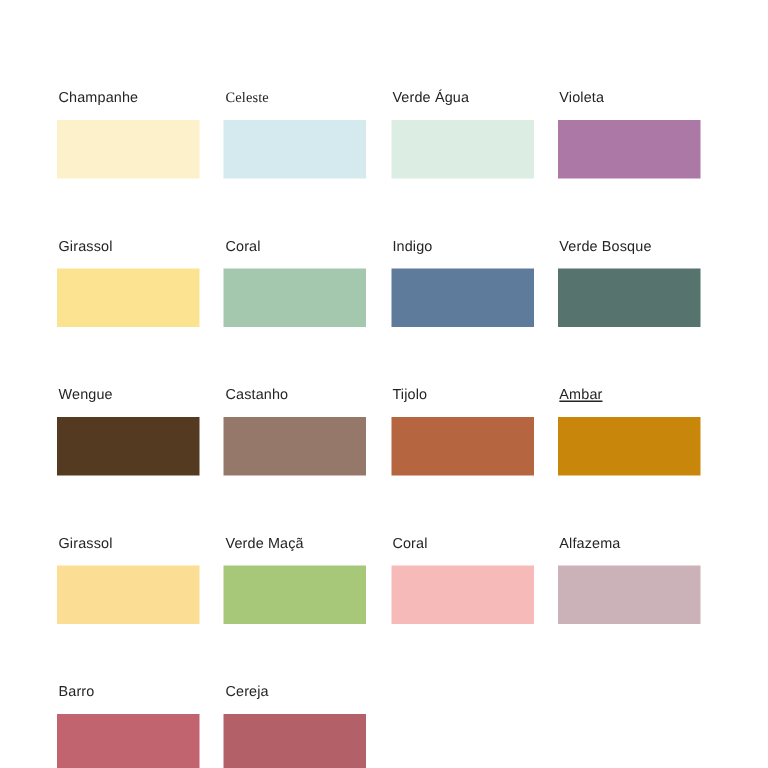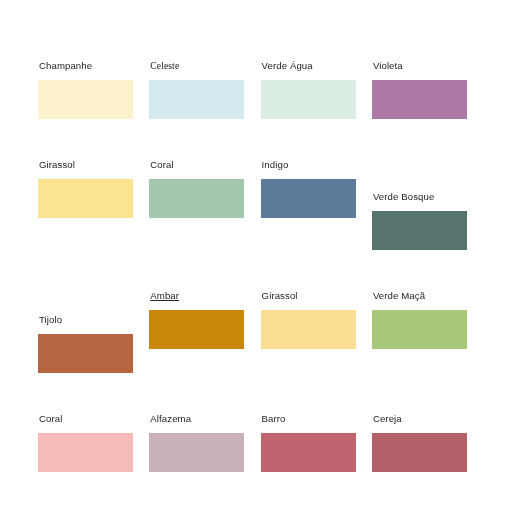--- a/index.html
+++ b/index.html
@@ -84,25 +84,33 @@
       </div>
       <div class="swatch-cell">
         <div class="swatch-label" style="color: rgb(36, 36, 36);">Coral</div>
         <div class="swatch-chip" style="background-color: rgb(163, 200, 174);"></div>
       </div>
       <div class="swatch-cell">
         <div class="swatch-label" style="color: rgb(36, 36, 36);">Indigo</div>
         <div class="swatch-chip" style="background-color: rgb(94, 123, 156);"></div>
       </div>
       <div class="swatch-cell">
-        <div class="swatch-label" style="color: rgb(36, 36, 36); margin-top: 32px;">Verde Bosque</div>
+        <div class="swatch-label" style="color: rgb(36, 36, 36);">Verde Bosque</div>
         <div class="swatch-chip" style="background-color: rgb(86, 115, 109);"></div>
       </div>
       <div class="swatch-cell">
-        <div class="swatch-label" style="color: rgb(36, 36, 36); margin-top: 24px;">Tijolo</div>
+        <div class="swatch-label" style="color: rgb(36, 36, 36);">Wengue</div>
+        <div class="swatch-chip" style="background-color: rgb(84, 58, 33);"></div>
+      </div>
+      <div class="swatch-cell">
+        <div class="swatch-label" style="color: rgb(36, 36, 36);">Castanho</div>
+        <div class="swatch-chip" style="background-color: rgb(149, 120, 106);"></div>
+      </div>
+      <div class="swatch-cell">
+        <div class="swatch-label" style="color: rgb(36, 36, 36);">Tijolo</div>
         <div class="swatch-chip" style="background-color: rgb(181, 101, 63);"></div>
       </div>
       <div class="swatch-cell">
         <div class="swatch-label" style="color: rgb(36, 36, 36); text-decoration: underline;">Ambar</div>
         <div class="swatch-chip" style="background-color: rgb(200, 135, 10);"></div>
       </div>
       <div class="swatch-cell">
         <div class="swatch-label" style="color: rgb(36, 36, 36);">Girassol</div>
         <div class="swatch-chip" style="background-color: rgb(251, 222, 148);"></div>
       </div>

